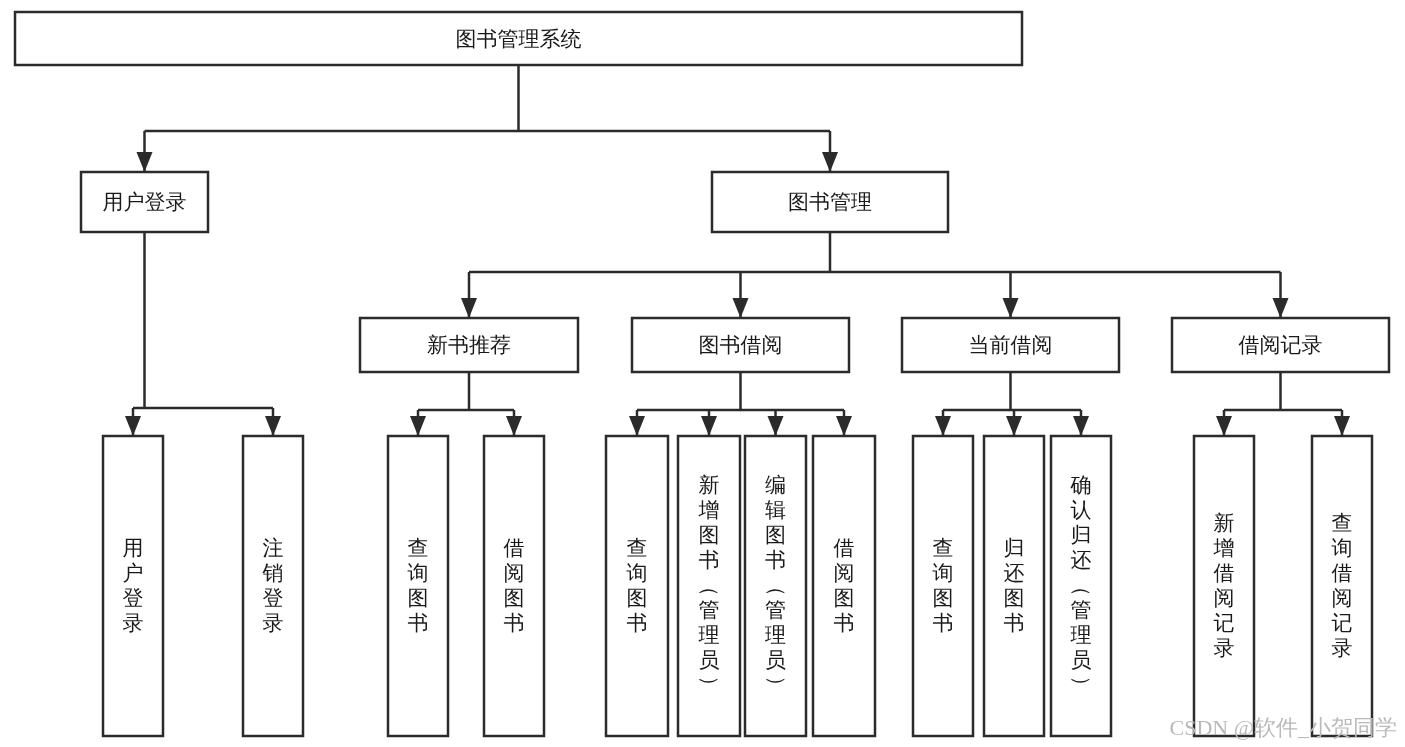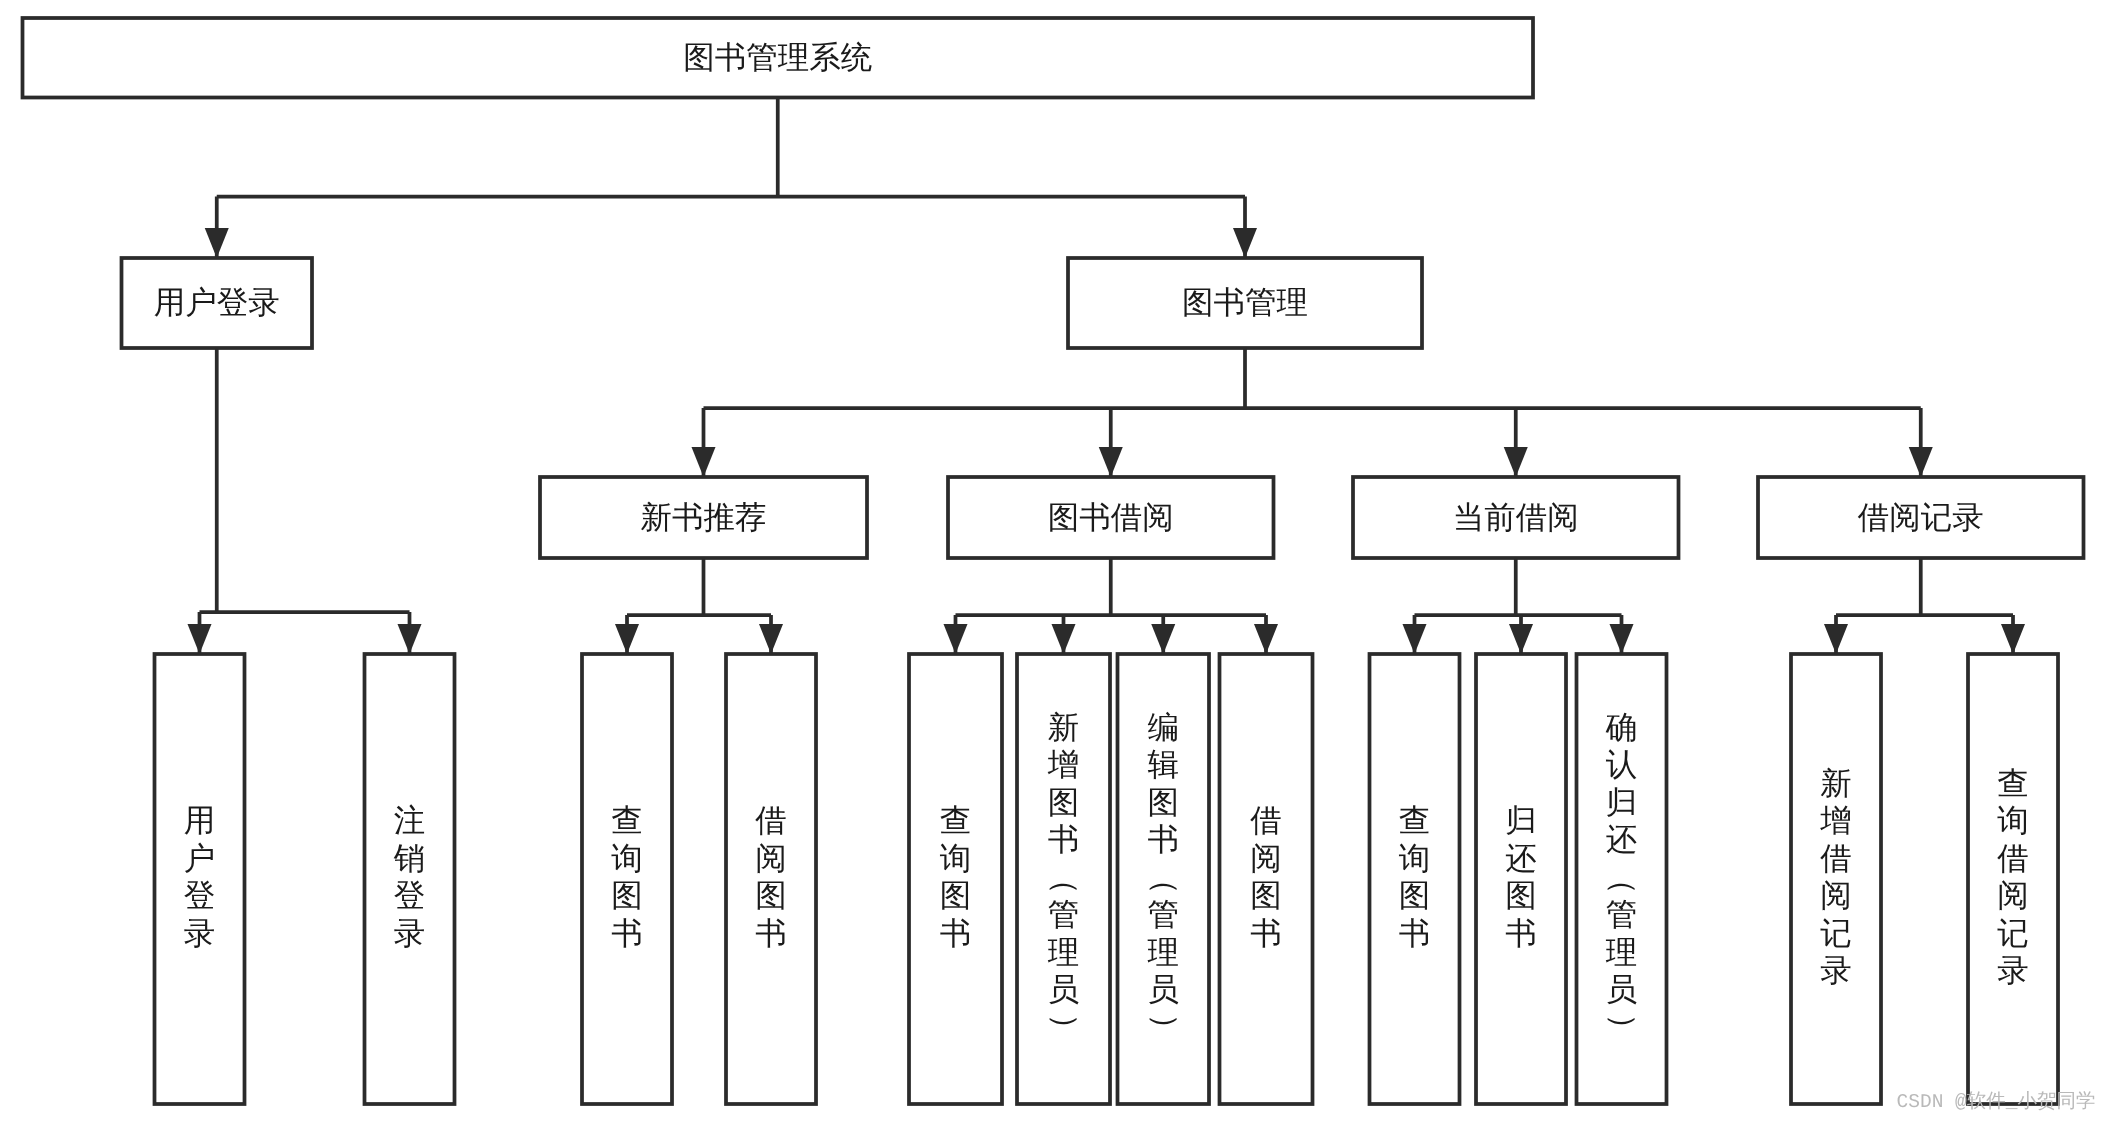--- a/index.html
+++ b/index.html
@@ -41,22 +41,22 @@
     font-family: "DejaVu Sans", "Liberation Sans", sans-serif;
     font-size: 21px;
     fill: #1a1a1a;
     text-anchor: middle;
     dominant-baseline: middle;
   }
   .watermark {
     position: absolute;
     right: 8px;
     bottom: 4px;
-    font-family: Liberation Mono, monospace;
-    font-size: 13px;
+    font-family: Liberation Serif, serif;
+    font-size: 22px;
     color: #b9b9b9;
     white-space: nowrap;
     pointer-events: none;
   }
 </style>
 </head>
 <body>
 
 <svg id="diagram" viewBox="0 0 1405 747" xmlns="http://www.w3.org/2000/svg">
   <g id="edges-layer">

